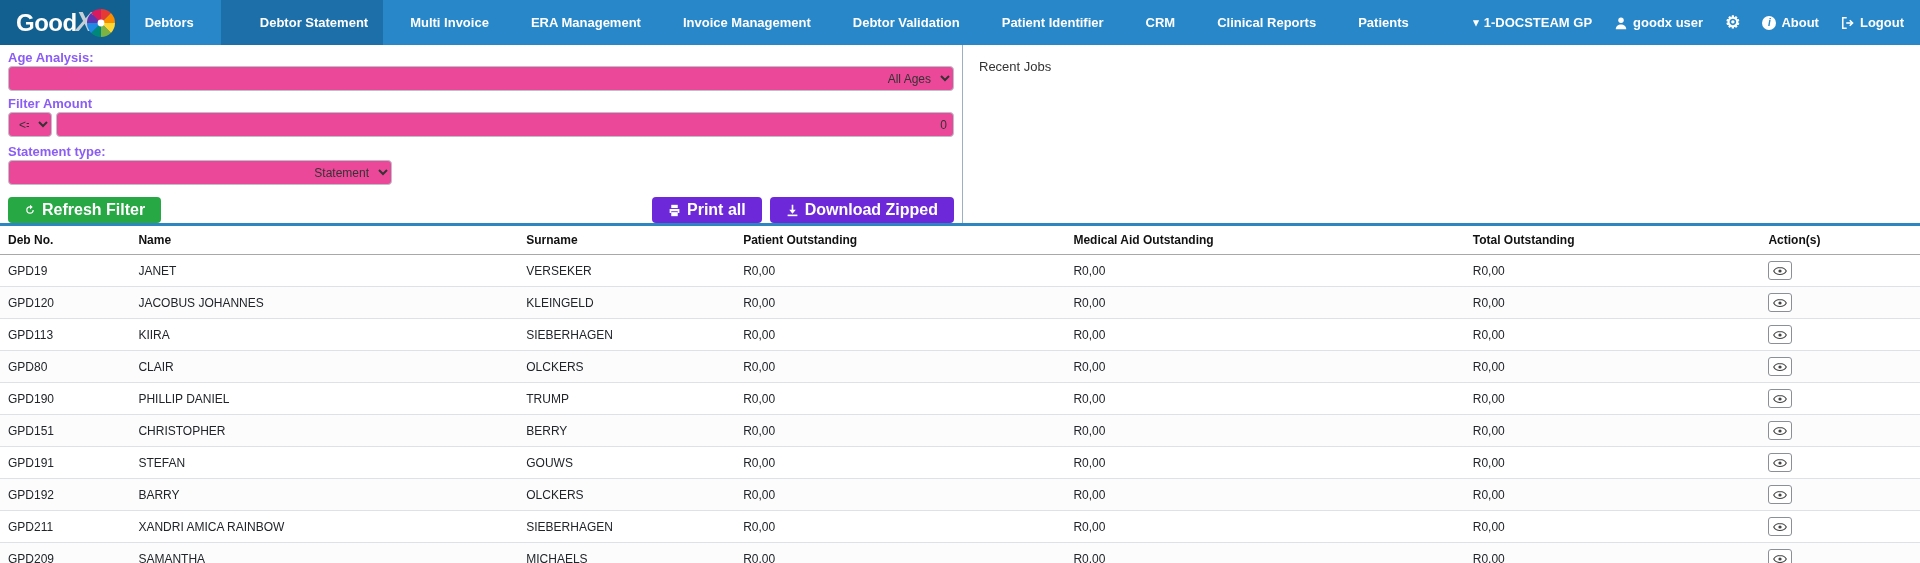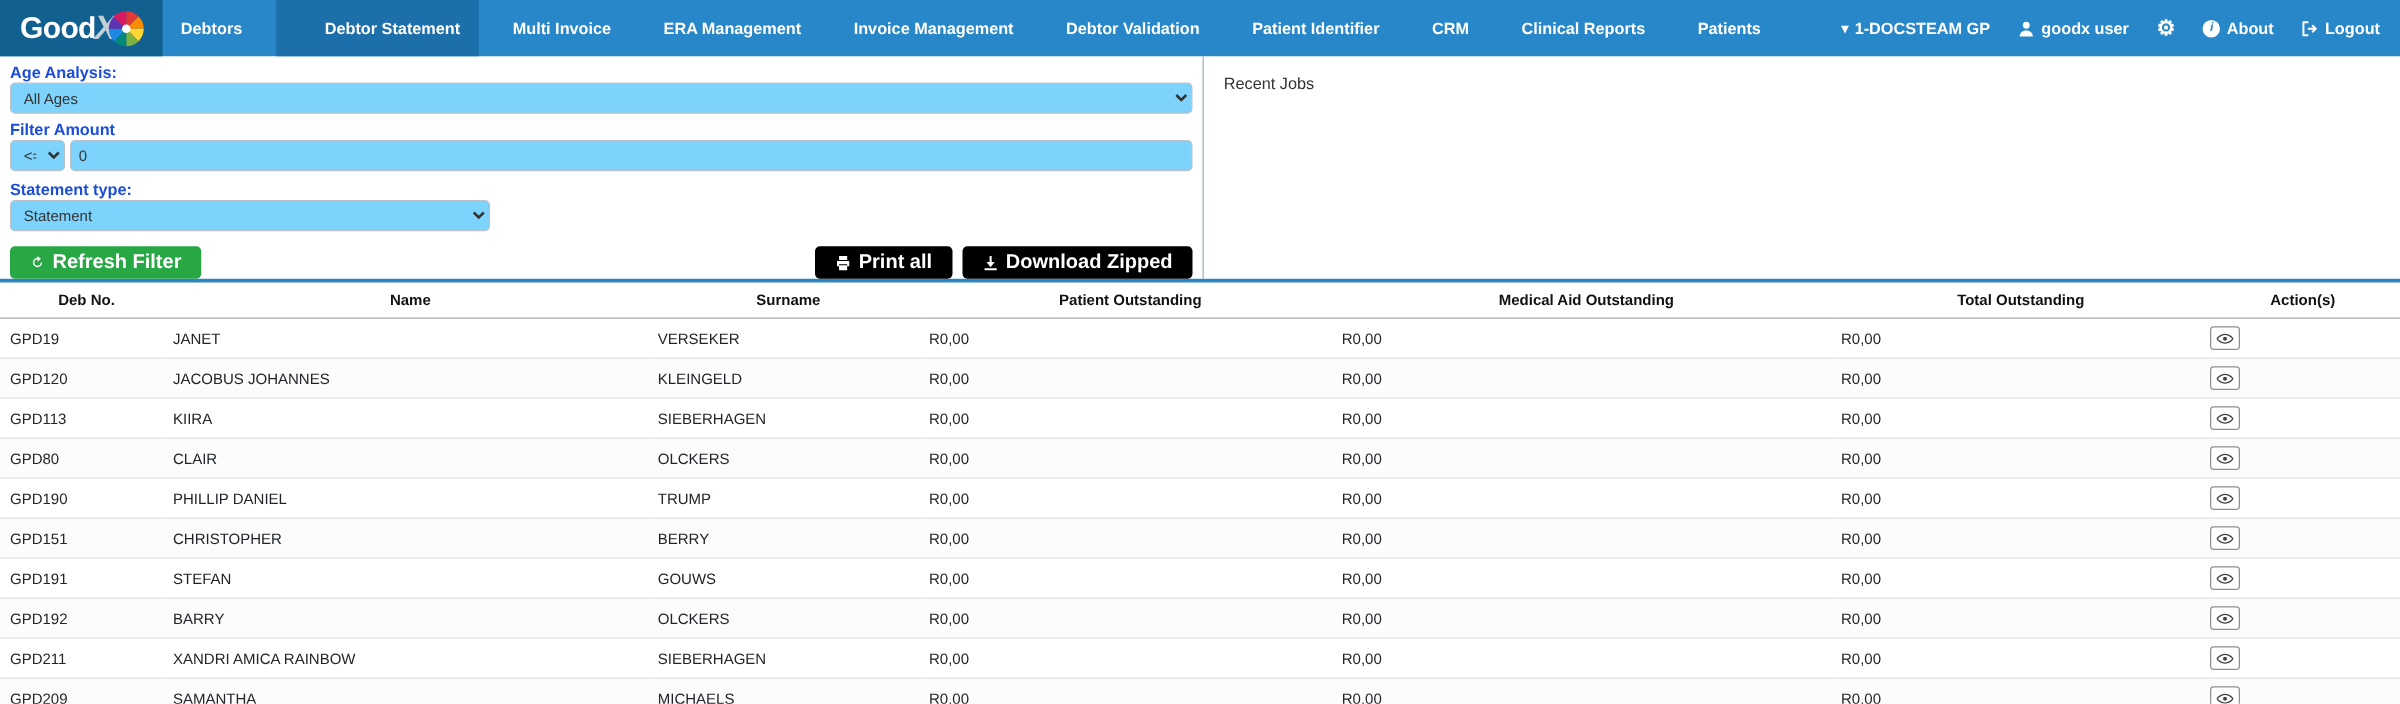--- a/index.html
+++ b/index.html
@@ -51,52 +51,53 @@
     width: 14px; height: 14px; border-radius: 50%;
     background: #fff; color: #2787c8;
     font-size: 10px; font-weight: bold; font-style: italic;
     display: inline-flex; align-items: center; justify-content: center;
   }
   
   .content-top { display: flex; height: 178px; }
   .filter-panel { width: 962px; padding: 6px 8px 0 8px; }
   .v-divider { width: 1px; background: #9cb1bf; }
   .recent-jobs { flex: 1; padding: 14px 16px 0 16px; font-size: 13px; color: #333; }
-  .filter-label { display: block; font-size: 13px; font-weight: 700; color: #1d4ed8; line-height: 14px; margin-bottom: 1px; }
+  .filter-label { display: block; font-size: 13px; font-weight: 700; color: #8b5cf6; line-height: 14px; margin-bottom: 1px; }
   select, .text-input {
     height: 25px;
     border: 1px solid #b9c2c9;
     border-radius: 4px;
     font-size: 12px;
     font-family: inherit;
     color: #333;
-    background: #7dd3fc;
+    background: #ec4899;
     padding: 0 6px;
+    text-align: right;
   }
   .full-select { width: 100%; margin-bottom: 6px; }
   .amount-row { display: flex; gap: 4px; margin-bottom: 8px; }
   .op-select { width: 44px; }
   .amount-input { flex: 1; }
   .statement-select { width: 384px; display: block; margin-bottom: 12px; }
   .actions-row { display: flex; justify-content: space-between; align-items: center; }
   .btn {
     border: none; border-radius: 4px;
     color: #fff; font-size: 16px; font-weight: 700;
     height: 26px; padding: 0 16px;
     display: inline-flex; align-items: center; gap: 6px;
     cursor: pointer; font-family: inherit; white-space: nowrap;
   }
   .btn-green { background: #28a745; }
-  .btn-blue { background: #000000; }
+  .btn-blue { background: #6d28d9; }
   .blue-buttons { display: flex; gap: 8px; }
   .blue-rule { height: 3px; background: #2e86c1; }
   
   table { width: 100%; border-collapse: collapse; table-layout: fixed; }
   thead th {
-    text-align: center; font-size: 12px; font-weight: 700; color: #111;
+    text-align: left; font-size: 12px; font-weight: 700; color: #111;
     padding: 7px 4px; border-bottom: 1px solid #a8a8a8;
   }
   tbody td {
     font-size: 12px; color: #212529;
     padding: 6px 4px; border-bottom: 1px solid #dee2e6;
     overflow: hidden; white-space: nowrap;
   }
   tbody tr:nth-child(even) td { background: #fcfcfc; }
   th:first-child, td:first-child { padding-left: 8px; }
   .action-btn {

